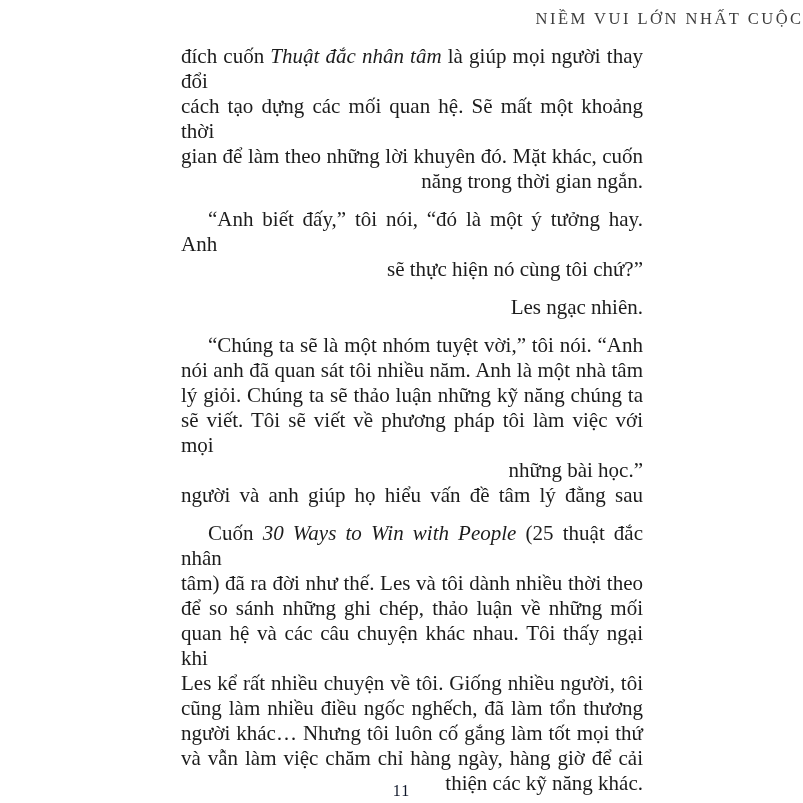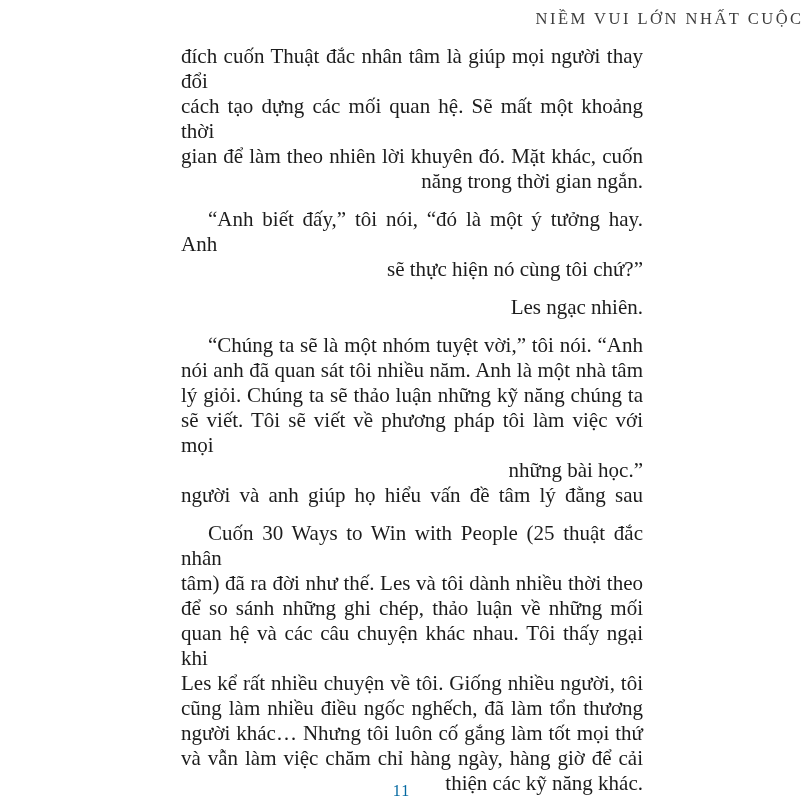--- a/index.html
+++ b/index.html
@@ -44,42 +44,43 @@
     text-align: right;
   }
   .line.j {
     text-align: justify;
     text-align-last: justify;
   }
   .line.ind {
     text-indent: 27px;
   }
   .it {
+    font-style: italic;
   }
   .page-number {
     position: absolute;
     top: 782px;
     left: 0;
     width: 803px;
     text-align: center;
     font-size: 16px;
     letter-spacing: 1px;
-    color: #0369a1;
+    color: #0f172a;
   }
 </style>
 </head>
 <body>
 
 <div class="running-header">NIỀM VUI LỚN NHẤT CUỘC ĐỜI</div>
 
 <div class="text-block">
     <div class="para">
       <div class="line j"><span>đích cuốn </span><span class="it">Thuật đắc nhân tâm</span><span> là giúp mọi người thay đổi</span></div>
       <div class="line j"><span>cách tạo dựng các mối quan hệ. Sẽ mất một khoảng thời</span></div>
-      <div class="line j"><span>gian để làm theo nhiên lời khuyên đó. Mặt khác, cuốn</span></div>
+      <div class="line j"><span>gian để làm theo những lời khuyên đó. Mặt khác, cuốn</span></div>
       <div class="line"><span>năng trong thời gian ngắn.</span></div>
     </div>
     <div class="para">
       <div class="line j ind"><span>“Anh biết đấy,” tôi nói, “đó là một ý tưởng hay. Anh</span></div>
       <div class="line"><span>sẽ thực hiện nó cùng tôi chứ?”</span></div>
     </div>
     <div class="para">
       <div class="line ind"><span>Les ngạc nhiên.</span></div>
     </div>
     <div class="para">

